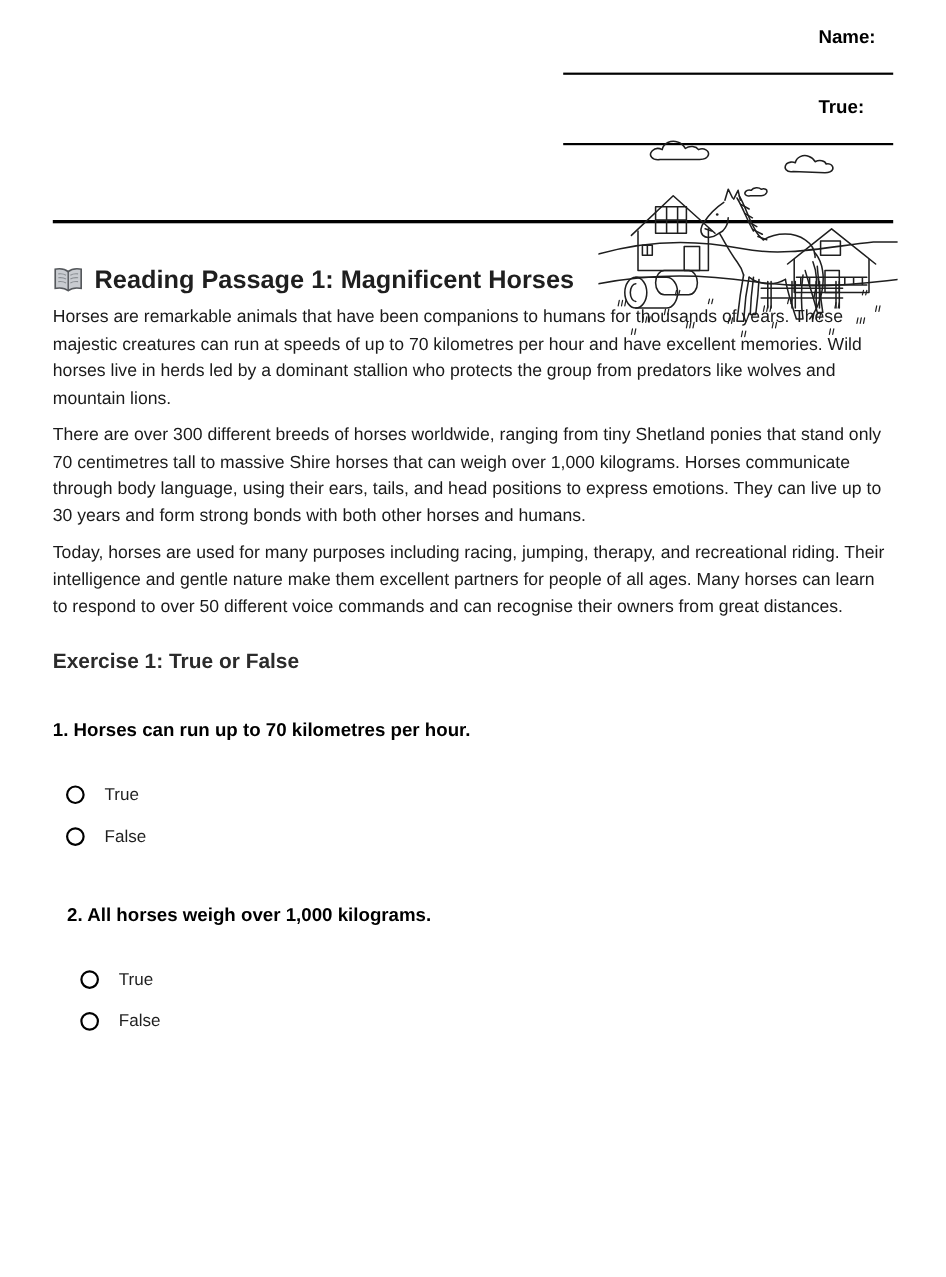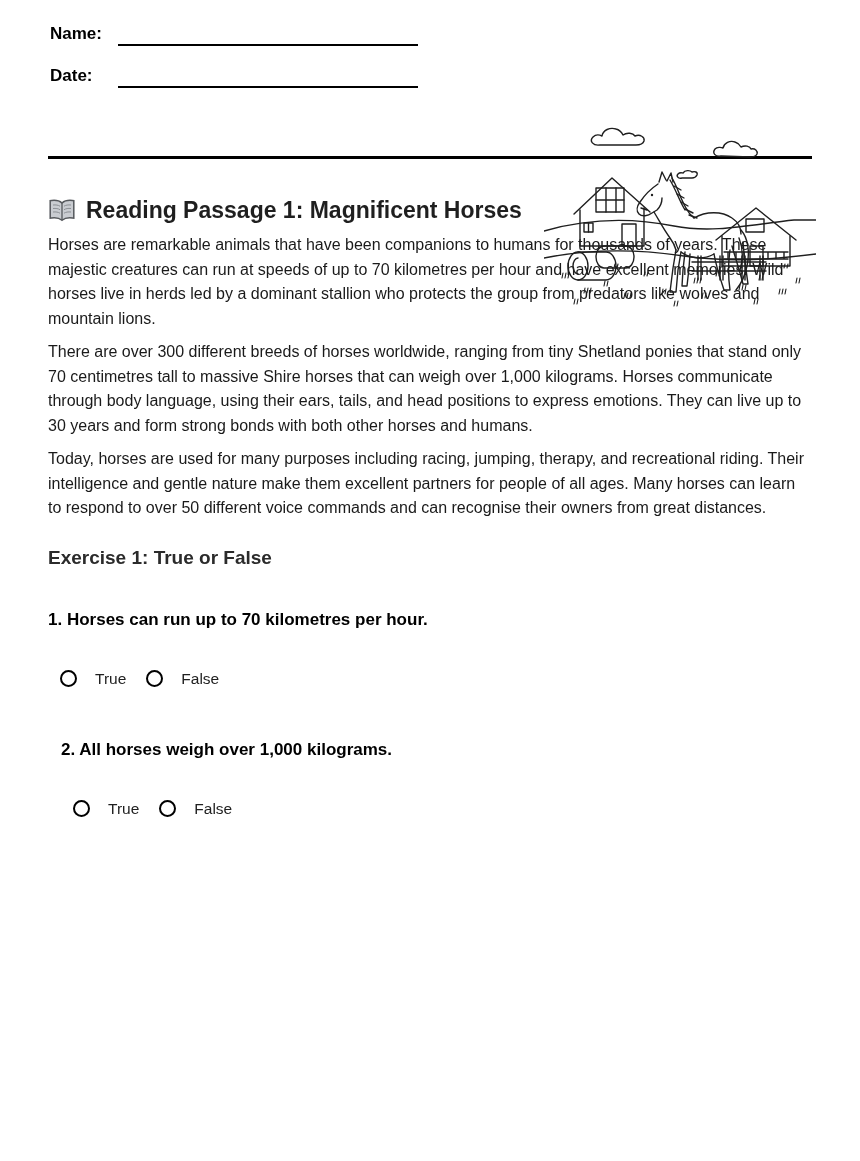--- a/index.html
+++ b/index.html
@@ -13,42 +13,42 @@
 
   
   .doc-title {
     margin-top:46px; max-width:480px;
     font-size:39px; line-height:45px; font-weight:bold; color:#3b3b3b;
     letter-spacing:-0.5px;
   }
   .illustration {
     position:absolute; top:94px; right:44px; width:272px; height:192px;
   }
-  .field-row { display:flex; align-items:flex-end; margin-left:2px; }
+  .field-row { display:flex; align-items:flex-end; margin-left:2px;flex-direction:column; }
   .field-row.name { margin-top:24px; }
   .field-row.date { margin-top:20px; }
   .field-label { font-size:17px; font-weight:bold; color:#000; width:68px; padding-bottom:2px; }
   .field-line { width:300px; height:22px; border-bottom:2px solid #000; }
 
   .rule { margin-top:68px; height:3px; background:#000; border:none; }
 
   
   .passage-heading {
     margin-top:38px; display:flex; align-items:center; gap:10px;
     font-size:23px; font-weight:bold; color:#1f1f1f;text-align:right;
   }
   .book-icon { flex:0 0 auto; display:inline-flex; }
   .para { margin-top:9px; font-size:16px; line-height:24.5px; color:#1a1a1a; max-width:766px; }
 
   .exercise-heading { margin-top:26px; font-size:19px; font-weight:bold; color:#2b2b2b; }
 
   .question { margin-top:41px; }
   .q2 { margin-top:52px;margin-left:13px; }
   .q-prompt { font-size:17px; font-weight:bold; color:#000; }
-  .options { margin-top:40px; padding-left:12px; display:flex; flex-direction:row; gap:20px; }
+  .options { margin-top:40px; padding-left:12px; display:flex; flex-direction:column; gap:20px; }
   .option-row { display:flex; align-items:center; gap:18px; cursor:pointer; }
   .radio {
     width:17px; height:17px; border:2.5px solid #000; border-radius:50%;
     background:#fff; flex:0 0 auto;
   }
   .option-label { font-size:15.5px; color:#1f1f1f; }
 </style>
 </head>
 <body>
 
@@ -138,21 +138,21 @@
         <path d="M240,150 l1,-4 m2,4 l1,-4"></path>
       </g>
     </svg>
   </div>
 
   <div class="field-row name">
     <span class="field-label">Name:</span>
     <span class="field-line"></span>
   </div>
   <div class="field-row date">
-    <span class="field-label">Date:</span>
+    <span class="field-label">True:</span>
     <span class="field-line"></span>
   </div>
 
   <hr class="rule">
 
   <h2 class="passage-heading">
     <span class="book-icon">
       <svg width="28" height="25" viewBox="0 0 28 25">
         <path d="M14,5 C11.4,2.7 7.8,2 3.6,2.5 L2.2,2.7 L2.2,20.2 L3.6,20 C7.8,19.5 11.5,20.2 14,22.3 C16.5,20.2 20.2,19.5 24.4,20 L25.8,20.2 L25.8,2.7 L24.4,2.5 C20.2,2 16.6,2.7 14,5 Z" fill="#c9ccd1" stroke="#55585c" stroke-width="1.5"></path>
         <path d="M14,5 L14,22.3" stroke="#55585c" stroke-width="1.3"></path>

